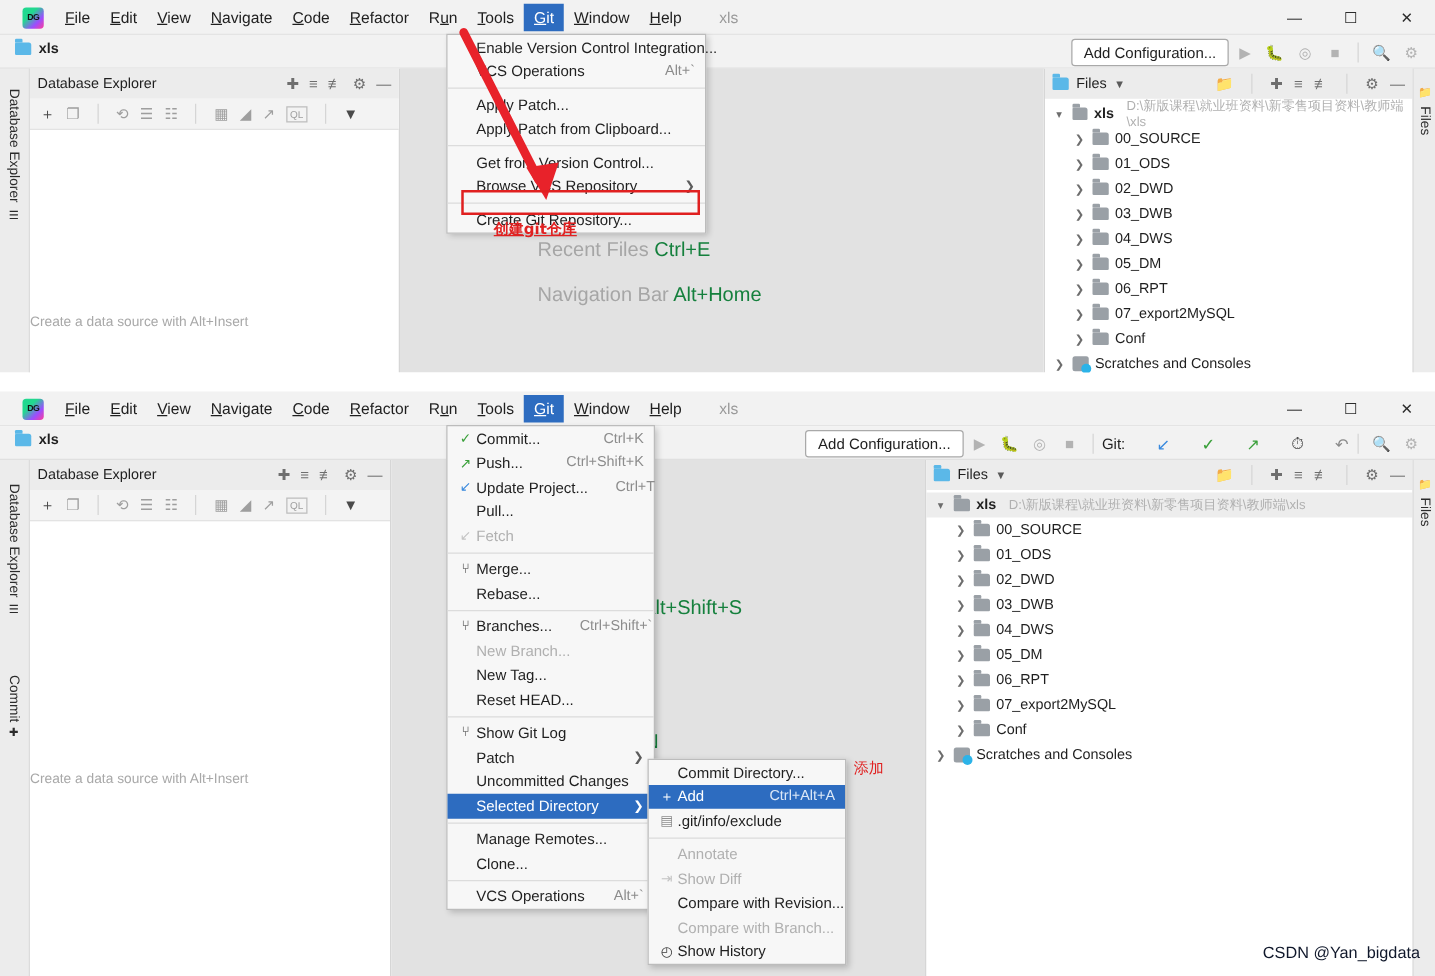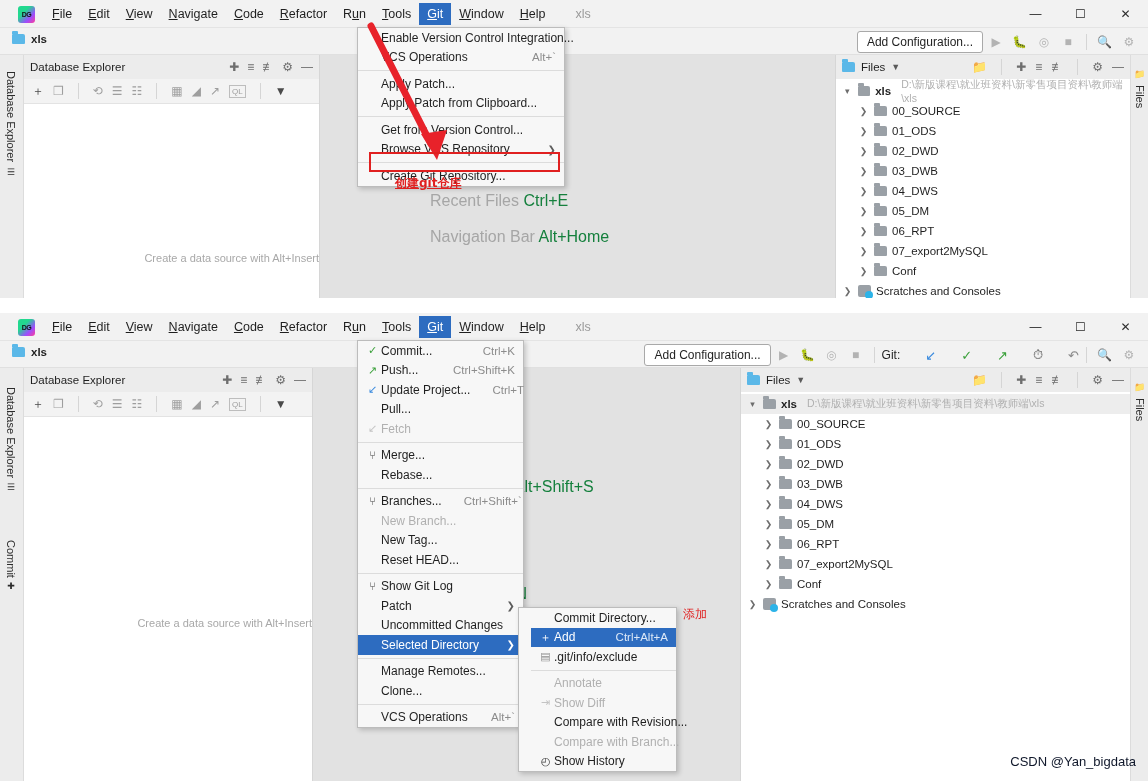--- a/index.html
+++ b/index.html
@@ -54,21 +54,21 @@
     font-size:11px; color:#2b2b2b; white-space:nowrap; padding:3px 0;
     display:flex; align-items:center; gap:4px; width:24px; justify-content:center;}
   .dbpanel { position:absolute; background:#fff; border-right:1px solid #d6d6d6; }
   .dbhead { height:24px; background:#ececec; display:flex; align-items:center;
     padding:0 6px; font-size:11.5px; color:#1f1f1f; }
   .dbhead-actions { margin-left:auto; display:flex; align-items:center; gap:8px;
     color:#6e6e6e; font-size:12px; }
   .dbtools { height:25px; background:#f3f3f3; display:flex; align-items:center;
     gap:9px; padding:0 8px; border-bottom:1px solid #e3e3e3; color:#9e9e9e;
     font-size:12px; }
-  .dbempty { text-align:right; font-size:11px; color:#a8a8a8;margin-left:12px; }
+  .dbempty { text-align:left; font-size:11px; color:#a8a8a8; }
 
   
   .editor { position:absolute; background:#e2e2e2; }
   .hint { position:absolute; font-size:16px; color:#a6a6a6; white-space:nowrap; }
   .hint b { color:#15803d; font-weight:normal; }
 
   
   .filespanel { position:absolute; background:#fff; border-left:1px solid #d6d6d6; }
   .fileshead { height:24px; background:#ececec; display:flex; align-items:center;
     padding:0 6px; font-size:11.5px; color:#1f1f1f; gap:6px;}
@@ -606,21 +606,21 @@
         <span class="lbl">Clone...</span>
       </div>
       <div class="mdiv"></div>
       <div class="mi">
         <span class="ico"></span>
         <span class="lbl">VCS Operations</span>
         <span class="kbd">Alt+`</span>
       </div>
     </div>
 
-  <div class="popup" id="selected-dir-submenu" style="left:518px; top:294px; width:159px;padding-left:12px;">
+  <div class="popup" id="selected-dir-submenu" style="left:518px; top:294px; width:159px;">
       <div class="mi">
         <span class="ico"></span>
         <span class="lbl">Commit Directory...</span>
       </div>
       <div class="mi hl">
         <span class="ico" style="color: rgb(255, 255, 255);">＋</span>
         <span class="lbl">Add</span>
         <span class="kbd">Ctrl+Alt+A</span>
       </div>
       <div class="mi">

